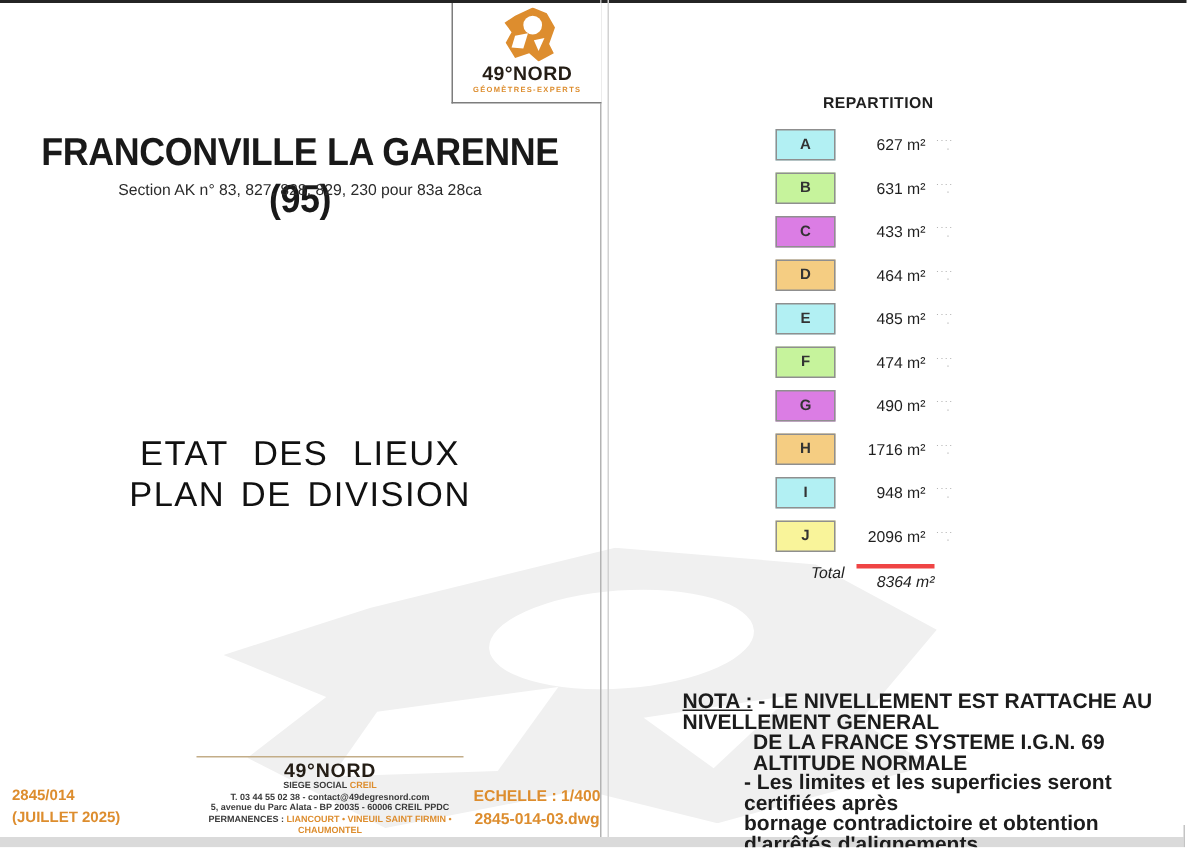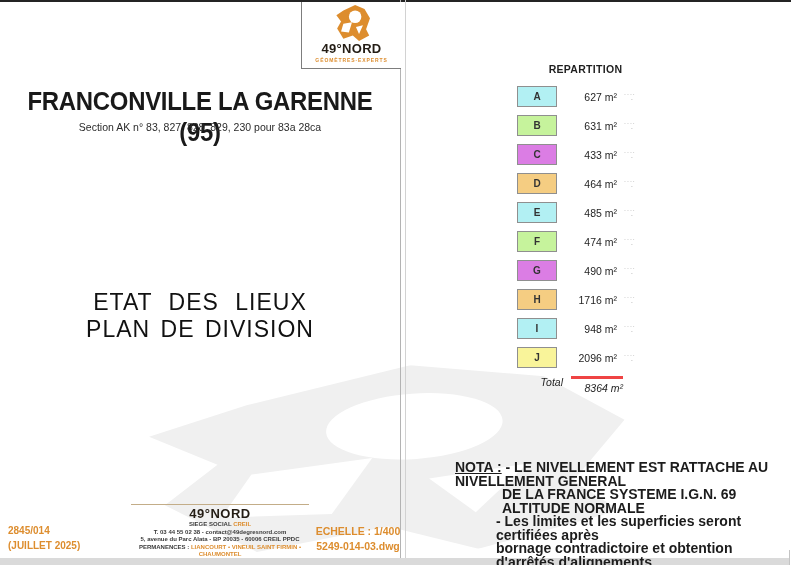--- a/index.html
+++ b/index.html
@@ -206,16 +206,16 @@
     <div class="f-rule"></div>
     <div class="f-name">49°NORD</div>
     <div class="f-line"><span>SIEGE SOCIAL</span> <span class="f-orange">CREIL</span></div>
     <div class="f-line">T. 03 44 55 02 38 - contact@49degresnord.com</div>
     <div class="f-line">5, avenue du Parc Alata - BP 20035 - 60006 CREIL PPDC</div>
     <div class="f-line"><span>PERMANENCES :</span> <span class="f-orange">LIANCOURT • VINEUIL SAINT FIRMIN • CHAUMONTEL</span></div>
   </div>
 
   <div class="f-scale">
     <div>ECHELLE : 1/400</div>
-    <div>5249-014-03.dwg</div>
+    <div>2845-014-03.dwg</div>
   </div>
 
 </div>
 
 </body></html>

